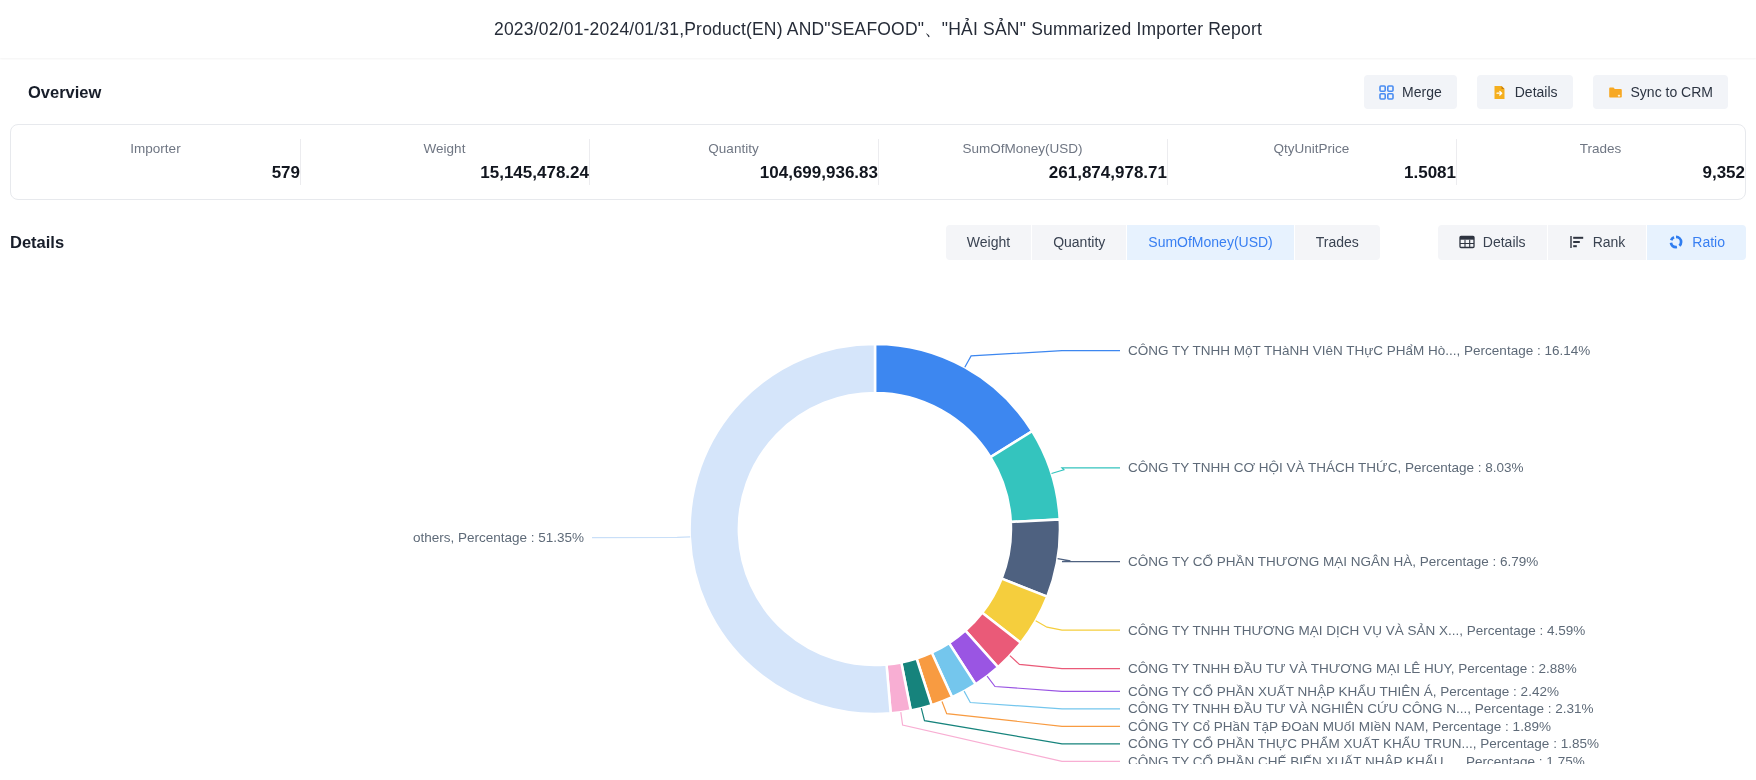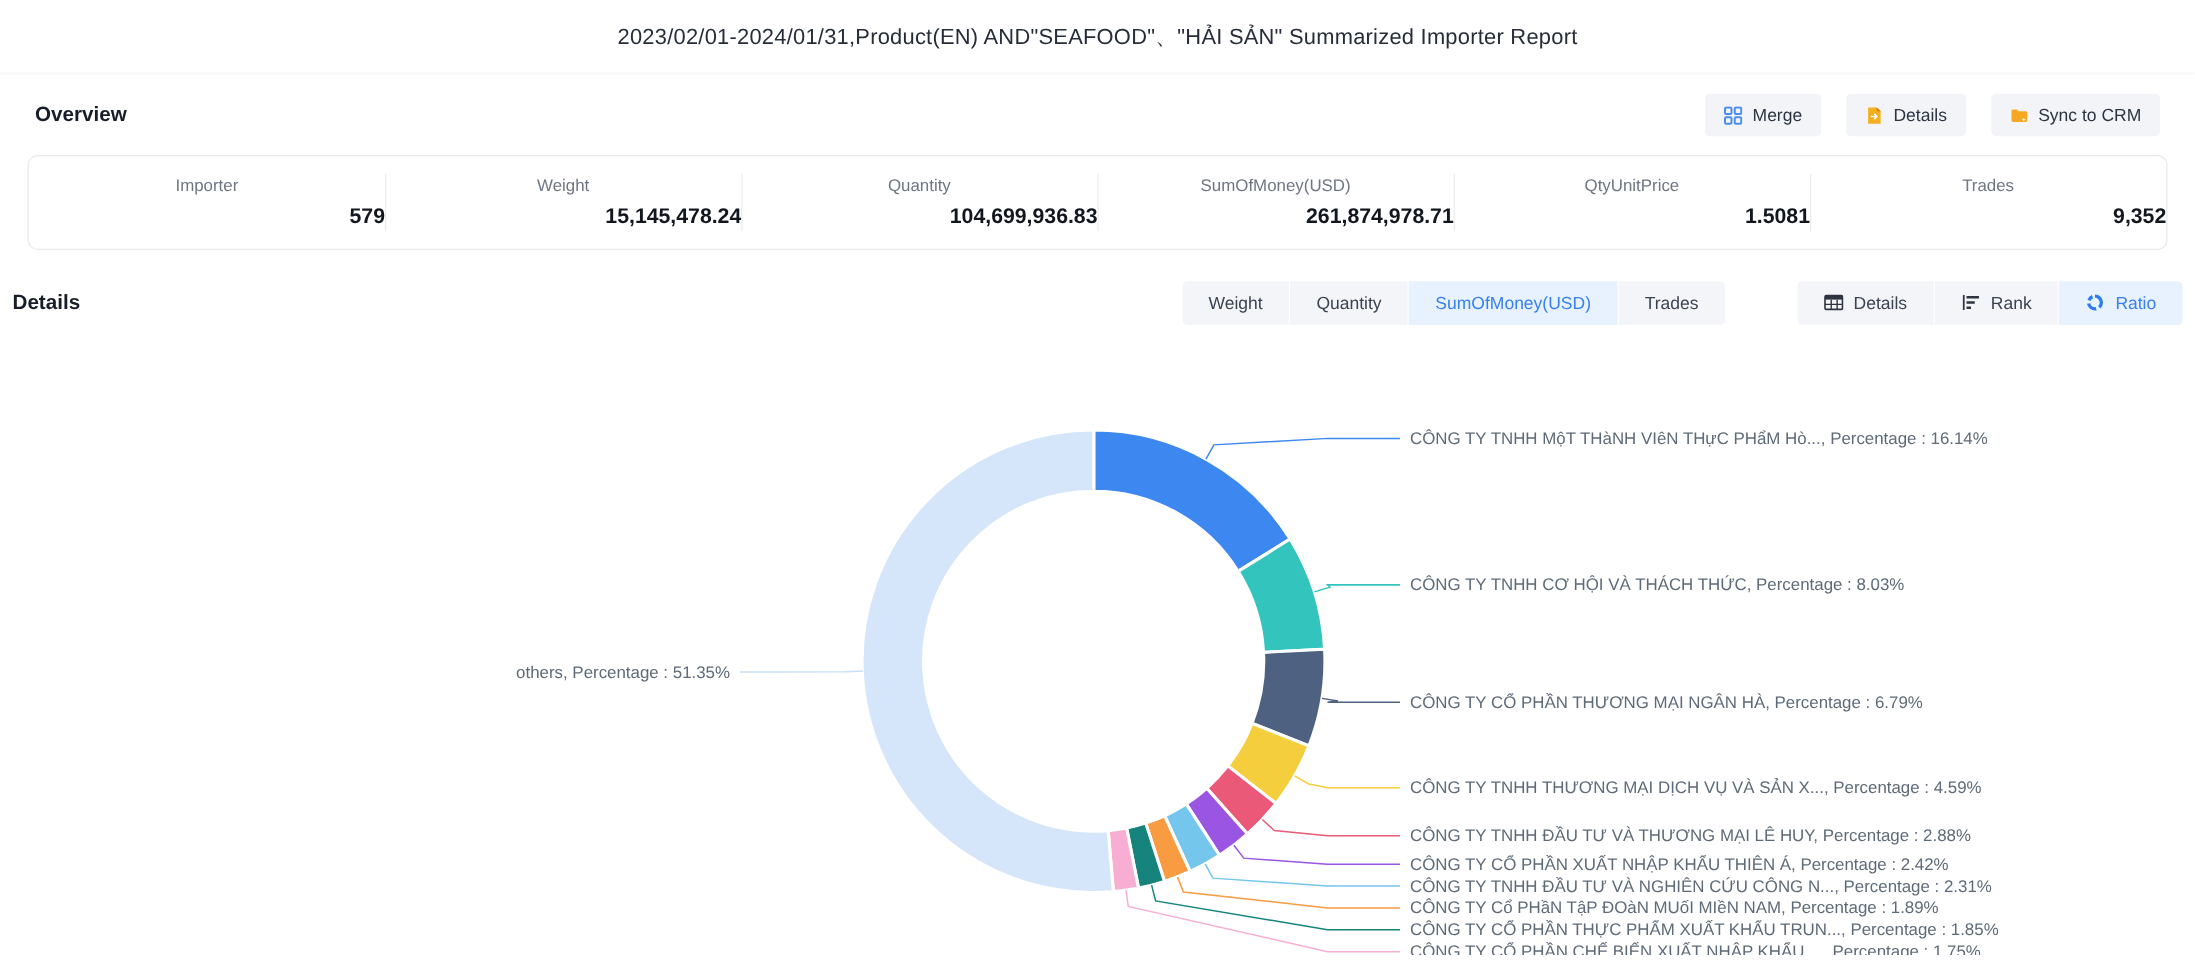--- a/index.html
+++ b/index.html
@@ -16,21 +16,21 @@
   
   .overview-row { display:flex; align-items:center; padding:0 28px; margin-top:16px; height:36px; }
   .section-heading { font-size:16.5px; font-weight:700; color:#171d29; }
   .toolbar { margin-left:auto; display:flex; gap:20px; }
   .tool-btn { display:flex; align-items:center; gap:8px; height:34px; padding:0 15px;
               background:#f2f4f8; border:none; border-radius:4px; font-size:14px;
               color:#2c3442; cursor:pointer; font-family:inherit; }
   .bicon { display:inline-flex; width:15px; height:15px; }
 
   
-  .stats-card { margin:14px 22px 0; height:76px; border:1px solid #e7e9ed; border-radius:8px;
+  .stats-card { margin:14px 10px 0; height:76px; border:1px solid #e7e9ed; border-radius:8px;
                 display:flex; align-items:center; background:#fff; }
   .stat { flex:1; text-align:center; position:relative; }
   .stat + .stat::before { content:""; position:absolute; left:0; top:50%;
         transform:translateY(-50%); width:1px; height:46px; background:#ececef; }
   .stat-label { font-size:13.5px; color:#6f7683; }
   .stat-value { margin-top:7px; font-size:17px; font-weight:700; color:#12161f;text-align:right; }
 
   
   .details-row { display:flex; align-items:center; padding:0 10px; margin-top:24px; height:36px; }
   .tabs-wrap { margin-left:auto; display:flex; gap:58px; align-items:center; }

